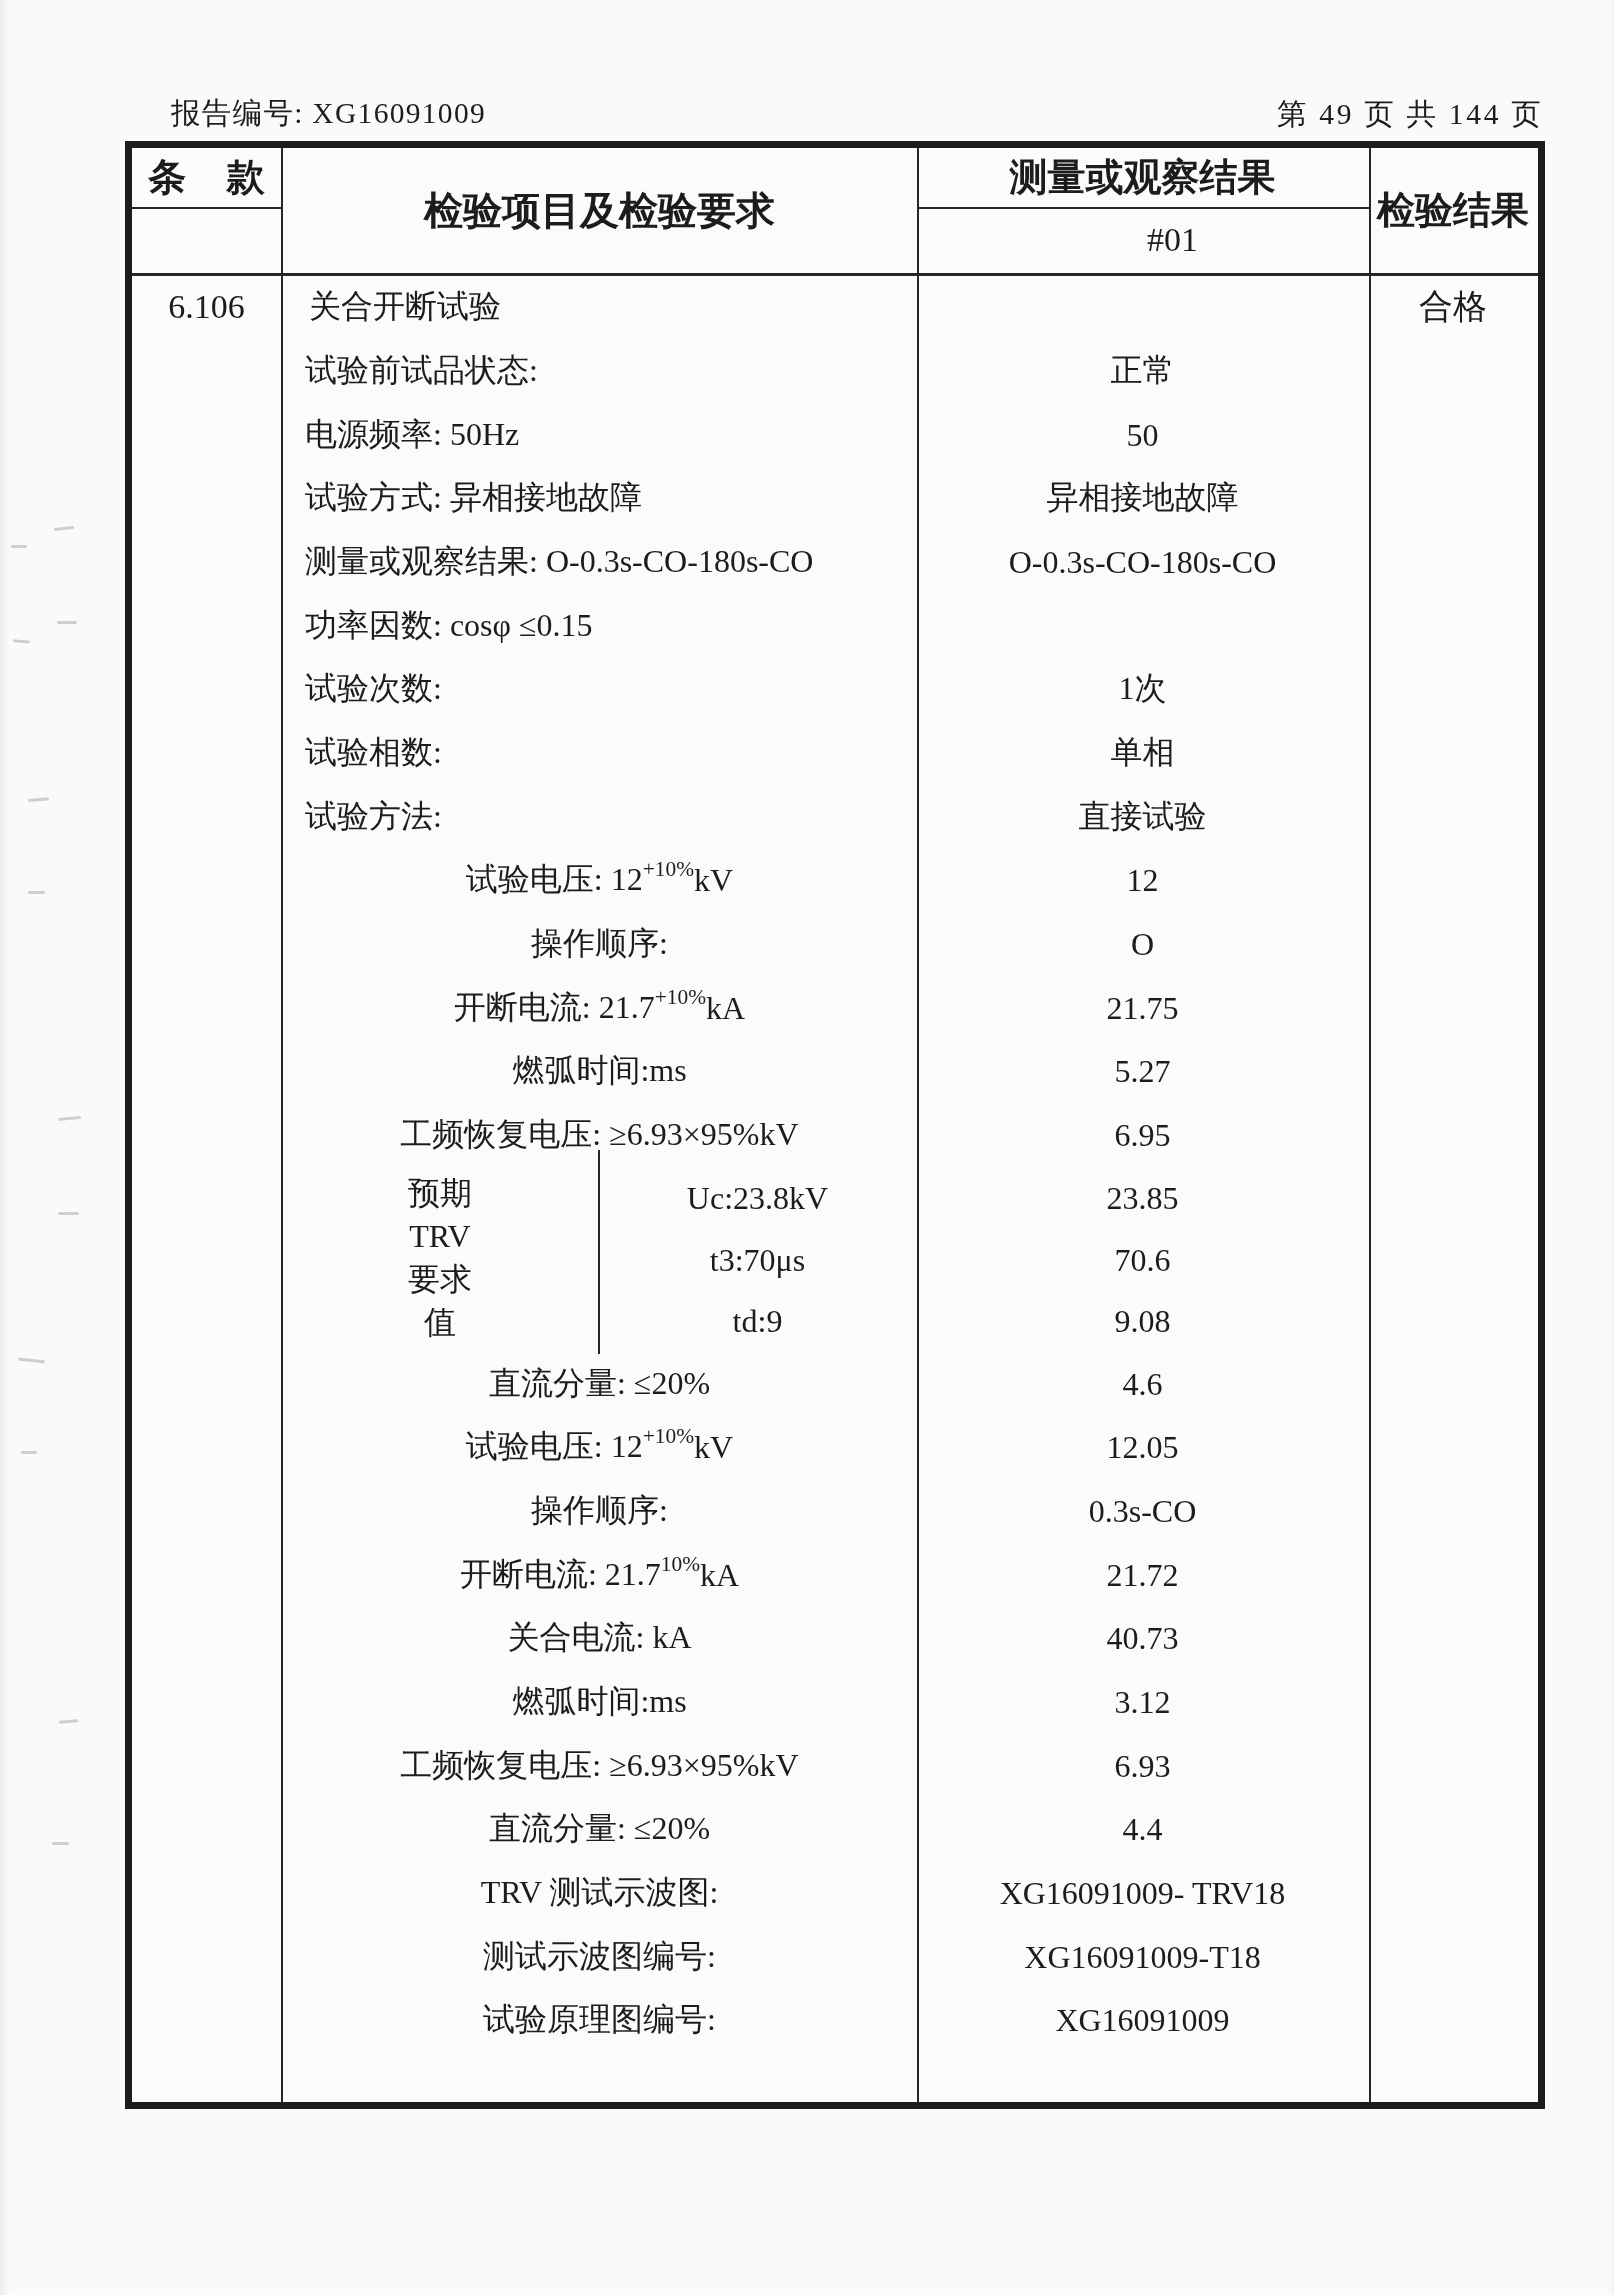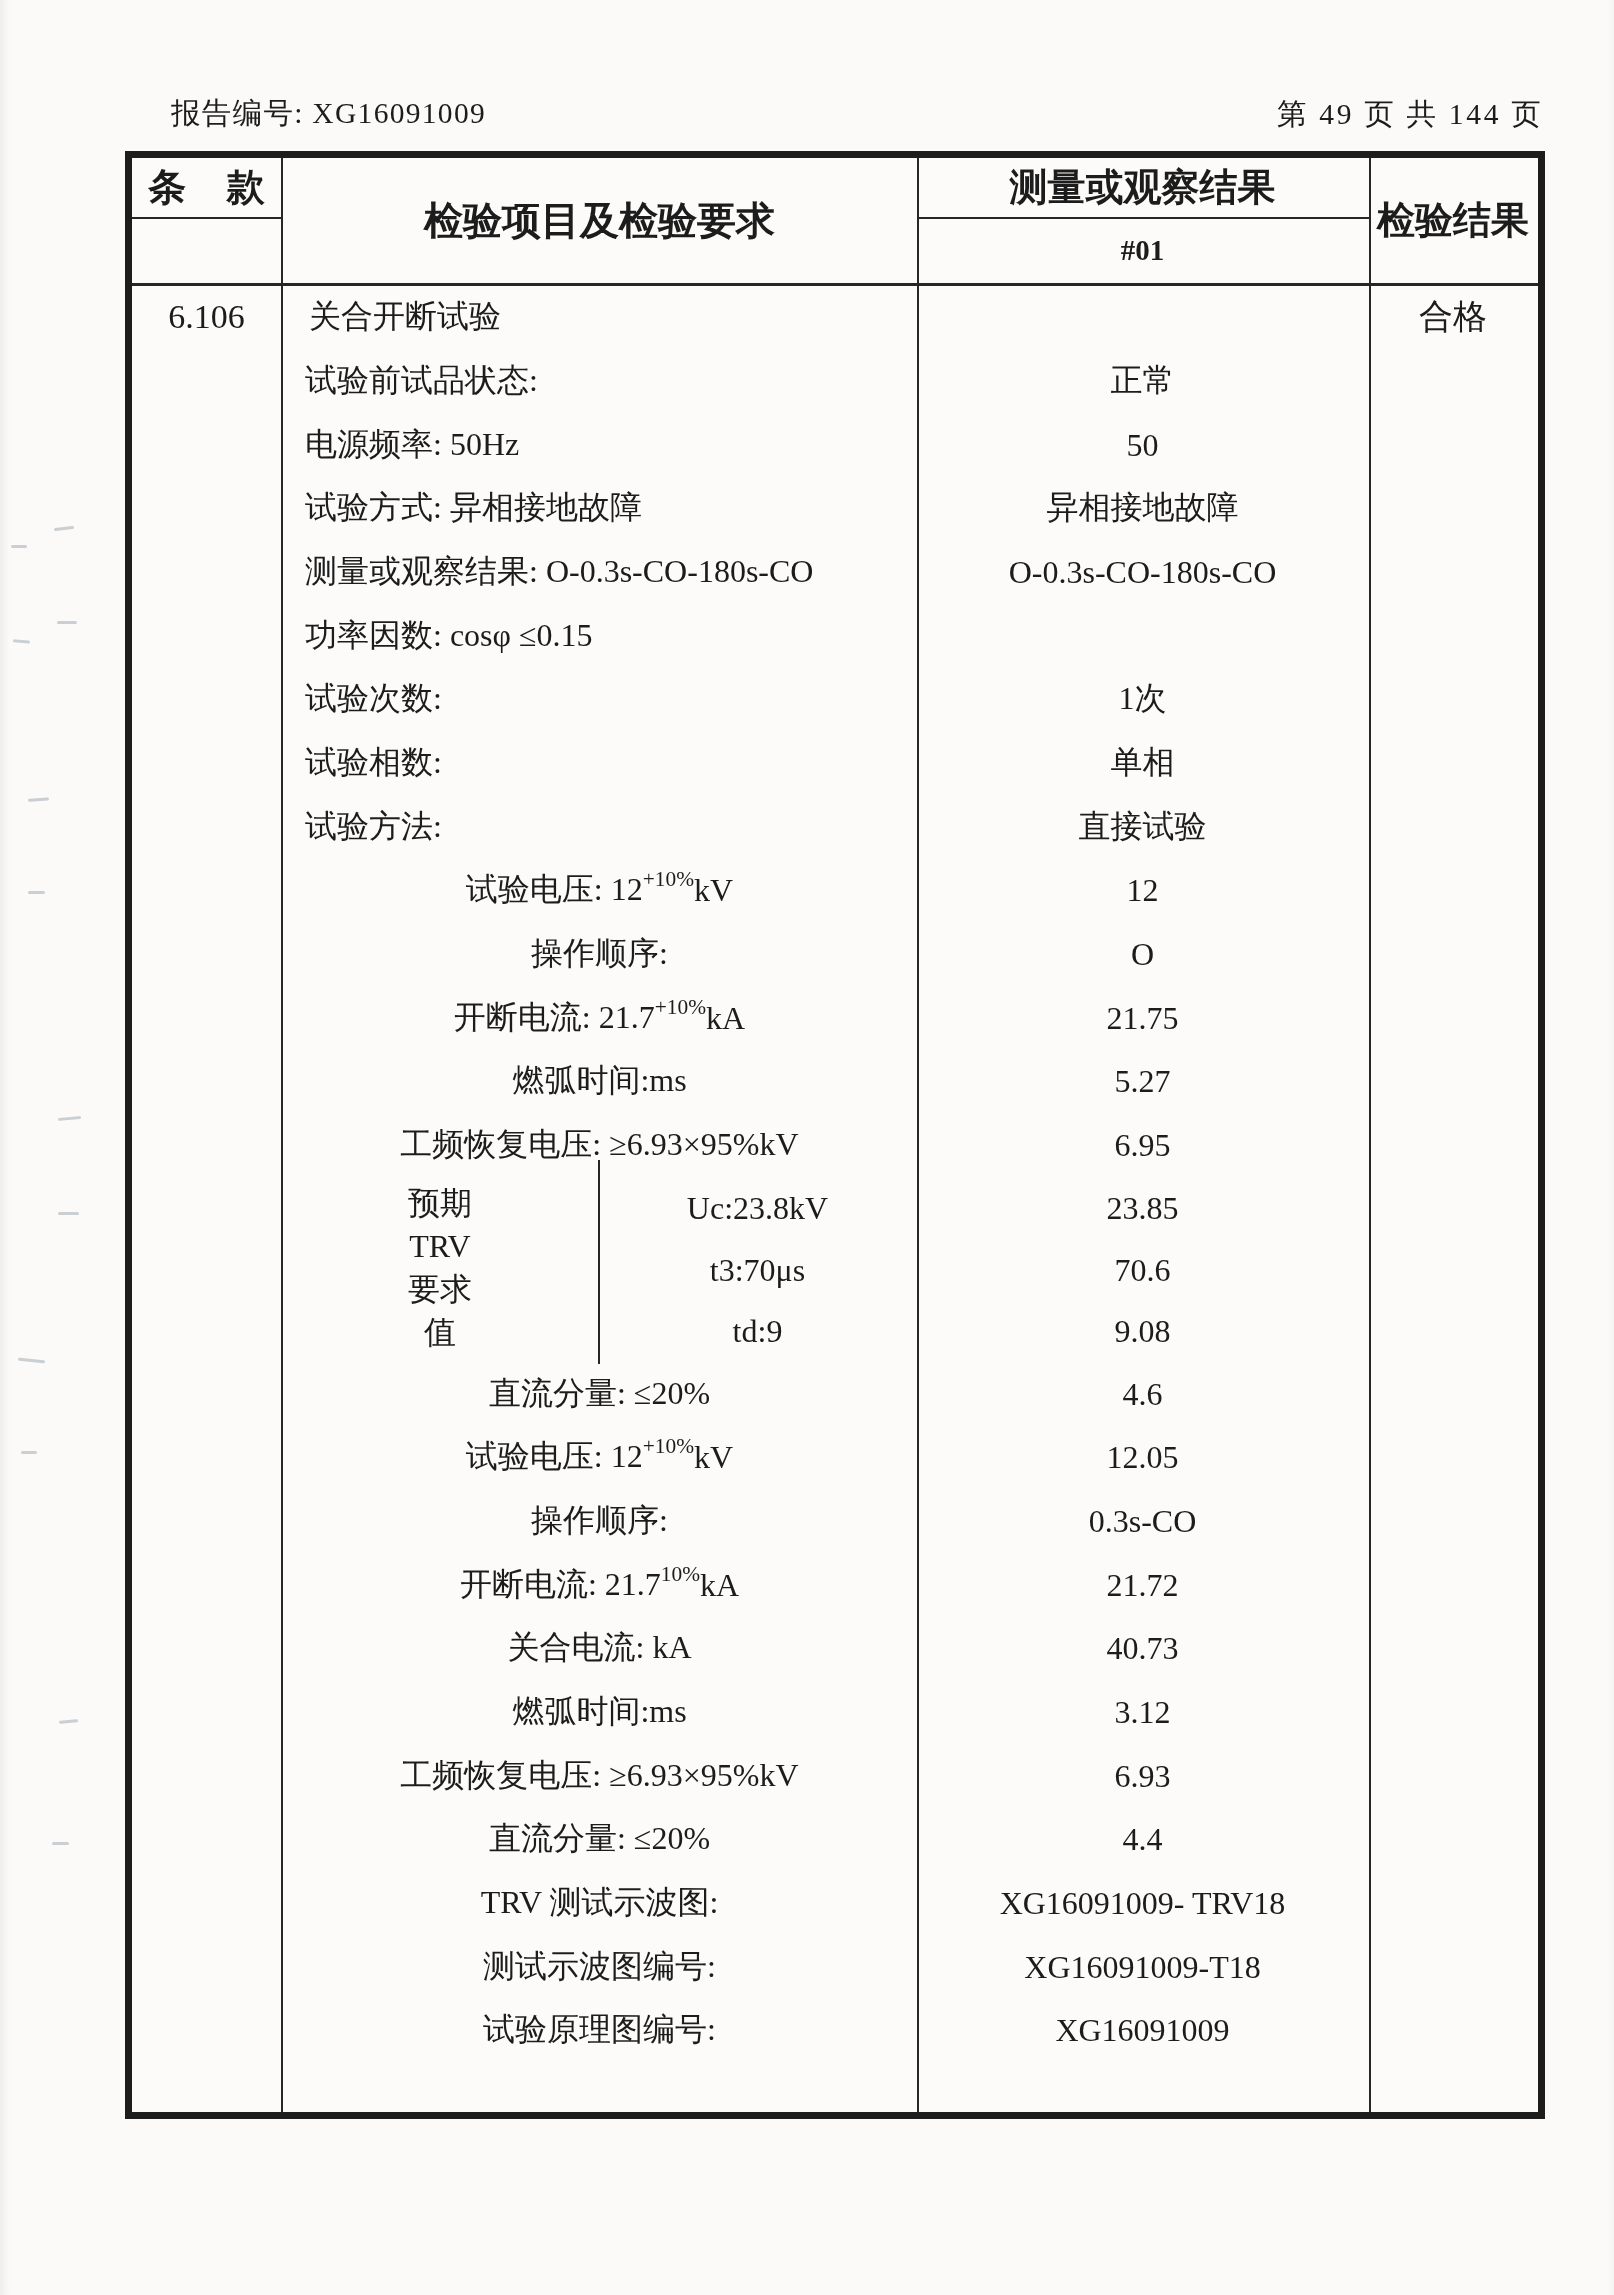--- a/index.html
+++ b/index.html
@@ -11,31 +11,31 @@
   }
   
   .page-shade{position:absolute;inset:0;pointer-events:none;
     background:linear-gradient(90deg,rgba(180,180,175,.18) 0,rgba(0,0,0,0) 9.4px),
                linear-gradient(270deg,rgba(180,180,175,.12) 0,rgba(0,0,0,0) 6.7px);}
   .mark{position:absolute;background:#9aa4ad;opacity:.5;border-radius:2px;}
 
   .topbar-left{position:absolute;left:171px;top:94px;font-size:29.5px;letter-spacing:1.3px;}
   .topbar-right{position:absolute;left:1277px;top:95px;font-size:29.5px;letter-spacing:2.7px;}
 
-  .rtable{position:absolute;left:125px;top:151px;width:1420px;height:1968px;
+  .rtable{position:absolute;left:125px;top:141px;width:1420px;height:1968px;
     border:7.4px solid #1d1d1d;box-sizing:border-box;background:#fcfbfa;}
   .vline,.hline{position:absolute;background:#262626;}
   .vline{width:2px;top:0;height:100%;}
   .hline{height:2px;}
 
   .hcell{position:absolute;display:flex;align-items:center;justify-content:center;
     font-weight:bold;font-size:38px;}
   .hcell.big{font-size:39px;}
   .hsub{position:absolute;display:flex;align-items:center;justify-content:center;
-    font-weight:bold;font-size:29px;}
+    font-weight:normal;font-size:34px;padding-left:30px;}
 
   .ccell{position:absolute;display:flex;align-items:center;justify-content:center;font-size:34px;}
 
   .row{position:absolute;left:0;width:100%;height:64px;}
   .row .lbl{position:absolute;left:149px;width:637px;height:100%;
     display:flex;align-items:center;justify-content:center;font-size:32px;white-space:nowrap;}
   .row.indent .lbl{justify-content:flex-start;padding-left:24px;box-sizing:border-box;}
   .row.title .lbl{justify-content:flex-start;padding-left:28px;box-sizing:border-box;}
   .row .val{position:absolute;left:785px;width:451px;height:100%;
     display:flex;align-items:center;justify-content:center;font-size:32px;white-space:nowrap;}

